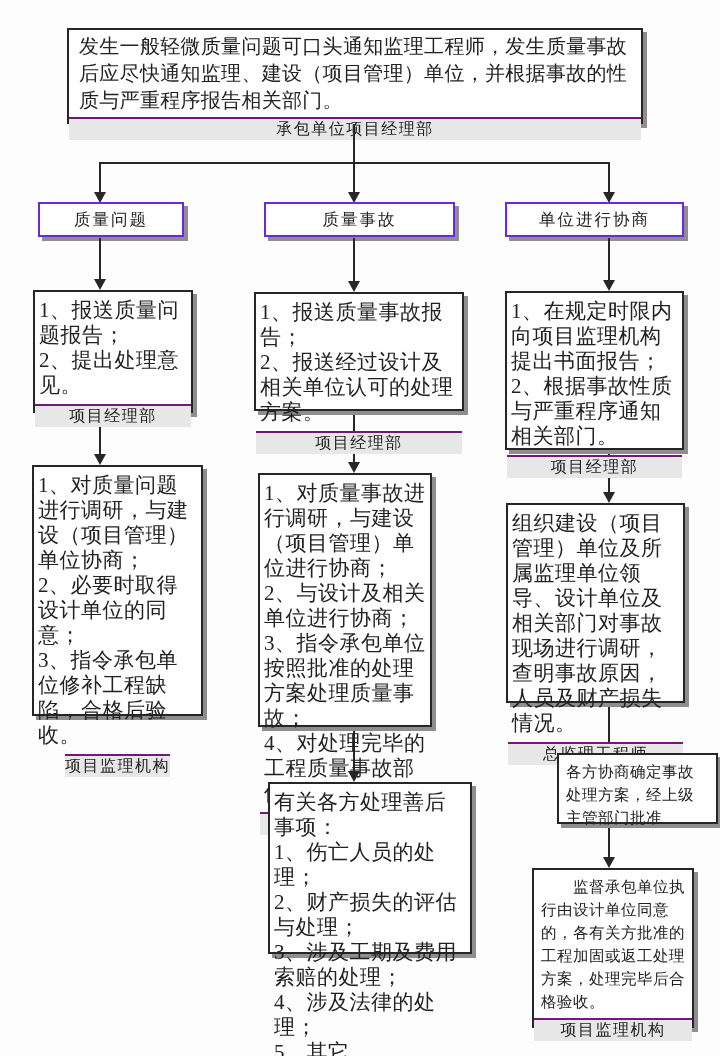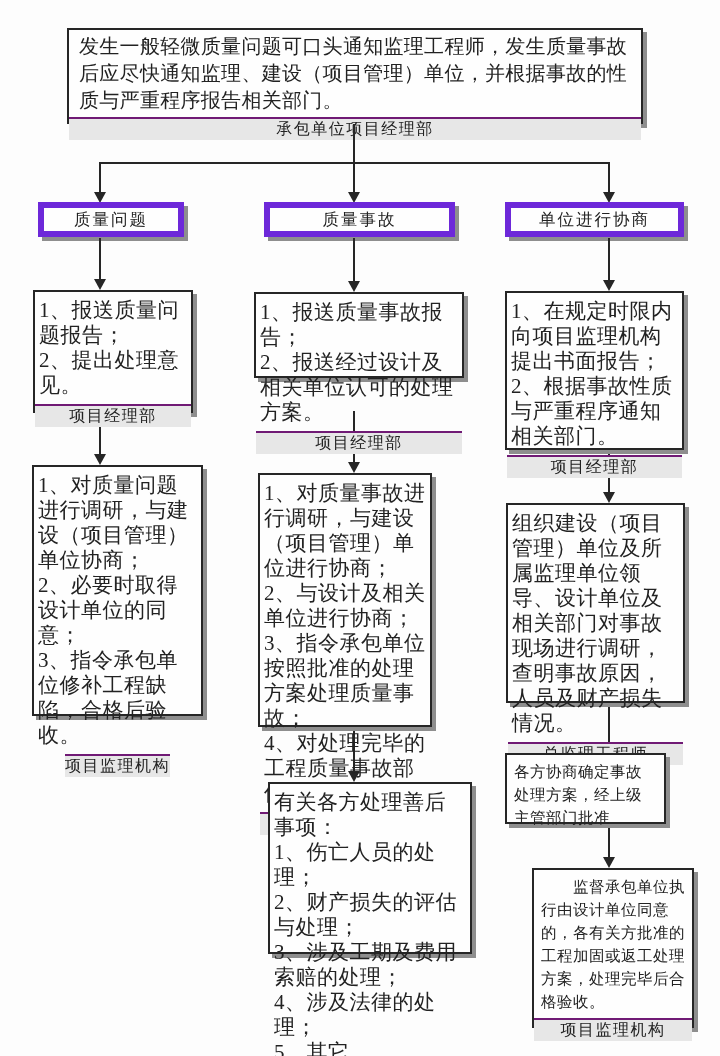--- a/index.html
+++ b/index.html
@@ -34,21 +34,21 @@
     border-top:2px solid #701a75;
     background:#e7e7e7;
     display:flex;align-items:center;justify-content:center;
     font-size:16px;
     letter-spacing:1.5px;
   }
   .hdr{
     position:absolute;
     box-sizing:border-box;
     background:#fefefe;
-    border:6px solid #6d28d9;
+    border:2px solid #6d28d9;
     box-shadow:4px 4px 0 0 #8e8e8e;
     display:flex;align-items:center;justify-content:center;
     font-size:16.5px;
     letter-spacing:2px;
   }
   .vline{position:absolute;width:2px;background:#262626;}
   .hline{position:absolute;height:2px;background:#262626;}
   .arr{
     position:absolute;width:0;height:0;
     border-left:6px solid transparent;
@@ -64,28 +64,28 @@
   
   #b-h1{left:38px;top:202px;width:146px;height:35px;}
   #b-h2{left:264px;top:202px;width:191px;height:35px;}
   #b-h3{left:505px;top:202px;width:179px;height:35px;}
 
   
   #b-c1r1{left:33px;top:290px;width:160px;height:123px;}
   #b-c1r2{left:32px;top:465px;width:171px;height:251px;align-items:center;}
 
   
-  #b-c2r1{left:254px;top:292px;width:210px;height:86px;}
+  #b-c2r1{left:254px;top:292px;width:210px;height:119px;}
   #b-c2r2{left:258px;top:473px;width:174px;height:254px;}
   #b-c2r3{left:268px;top:782px;width:204px;height:172px;}
 
   
   #b-c3r1{left:505px;top:291px;width:179px;height:159px;}
   #b-c3r2{left:506px;top:503px;width:179px;height:200px;}
-  #b-c3r3{left:505px;top:753px;width:161px;height:71px;}
+  #b-c3r3{left:557px;top:753px;width:161px;height:71px;}
   #b-c3r4{left:532px;top:868px;width:162px;height:160px;}
   #b-c3r3 .box-text,#b-c3r4 .box-text{font-size:15.5px;line-height:23px;padding:5px 7px;}
 </style>
 </head>
 <body>
 
 <div id="canvas">
 
   <div class="box" id="b-top">
     <div class="box-text">发生一般轻微质量问题可口头通知监理工程师，发生质量事故后应尽快通知监理、建设（项目管理）单位，并根据事故的性质与严重程序报告相关部门。</div>

